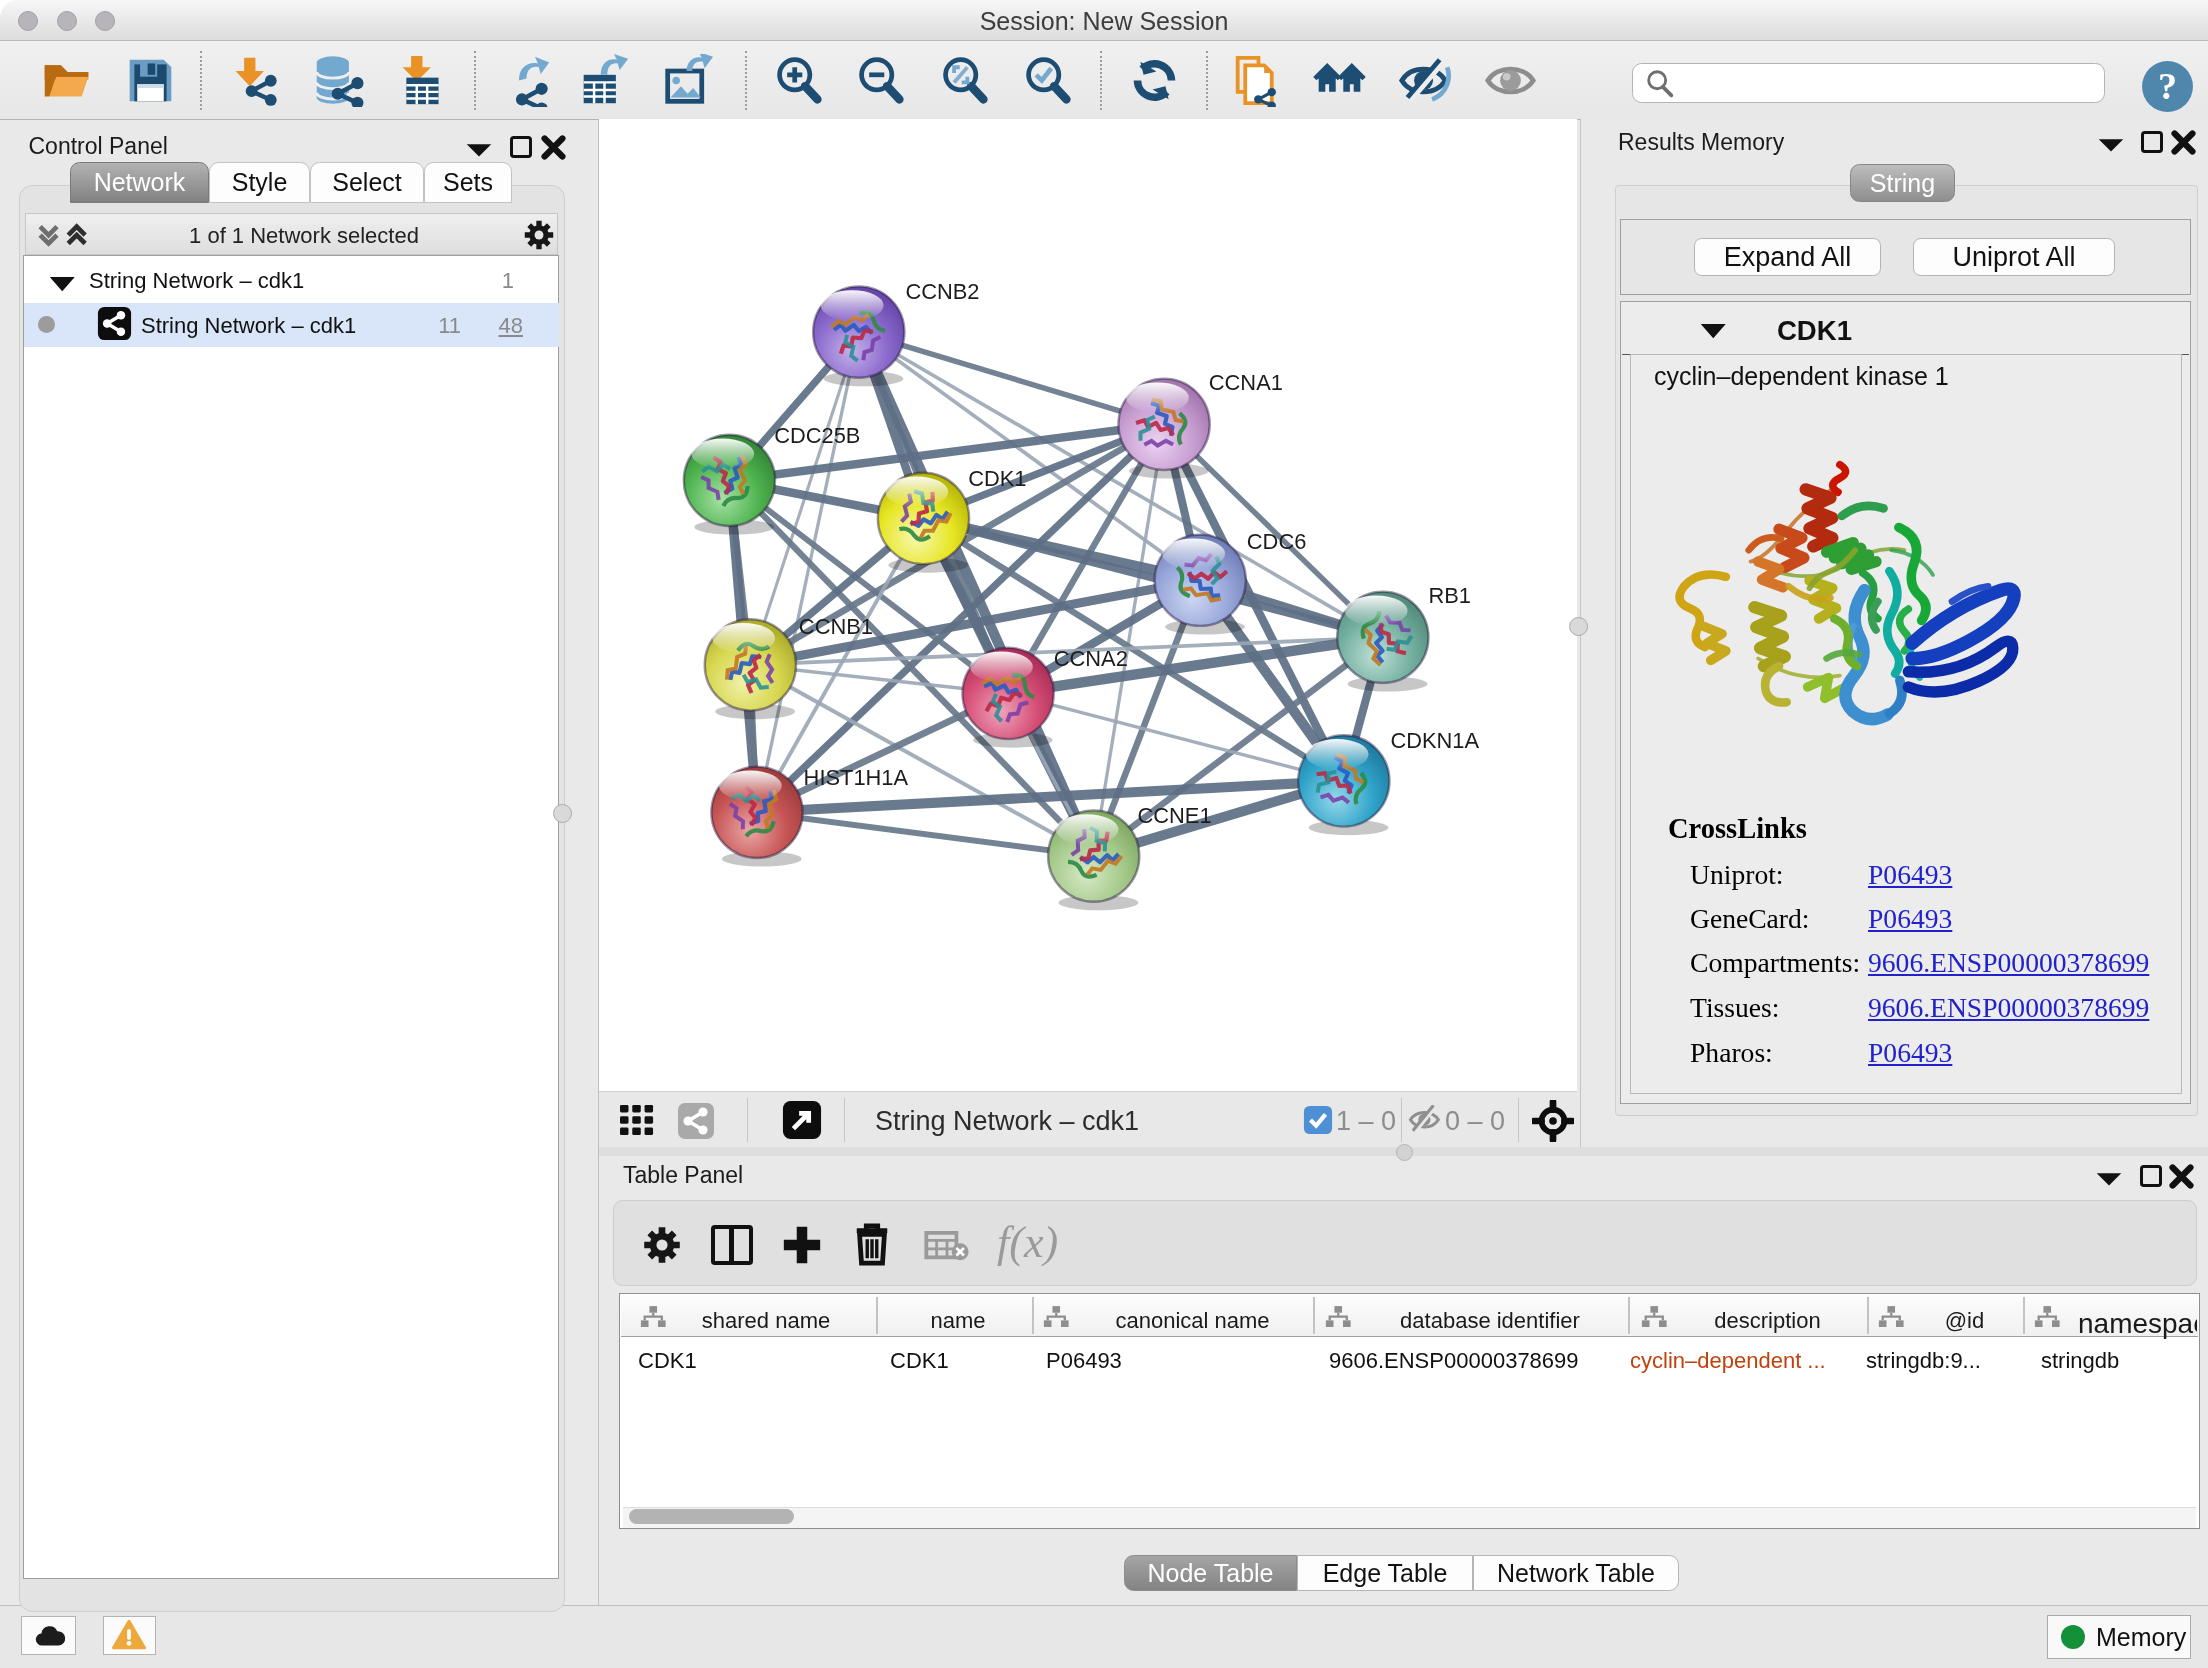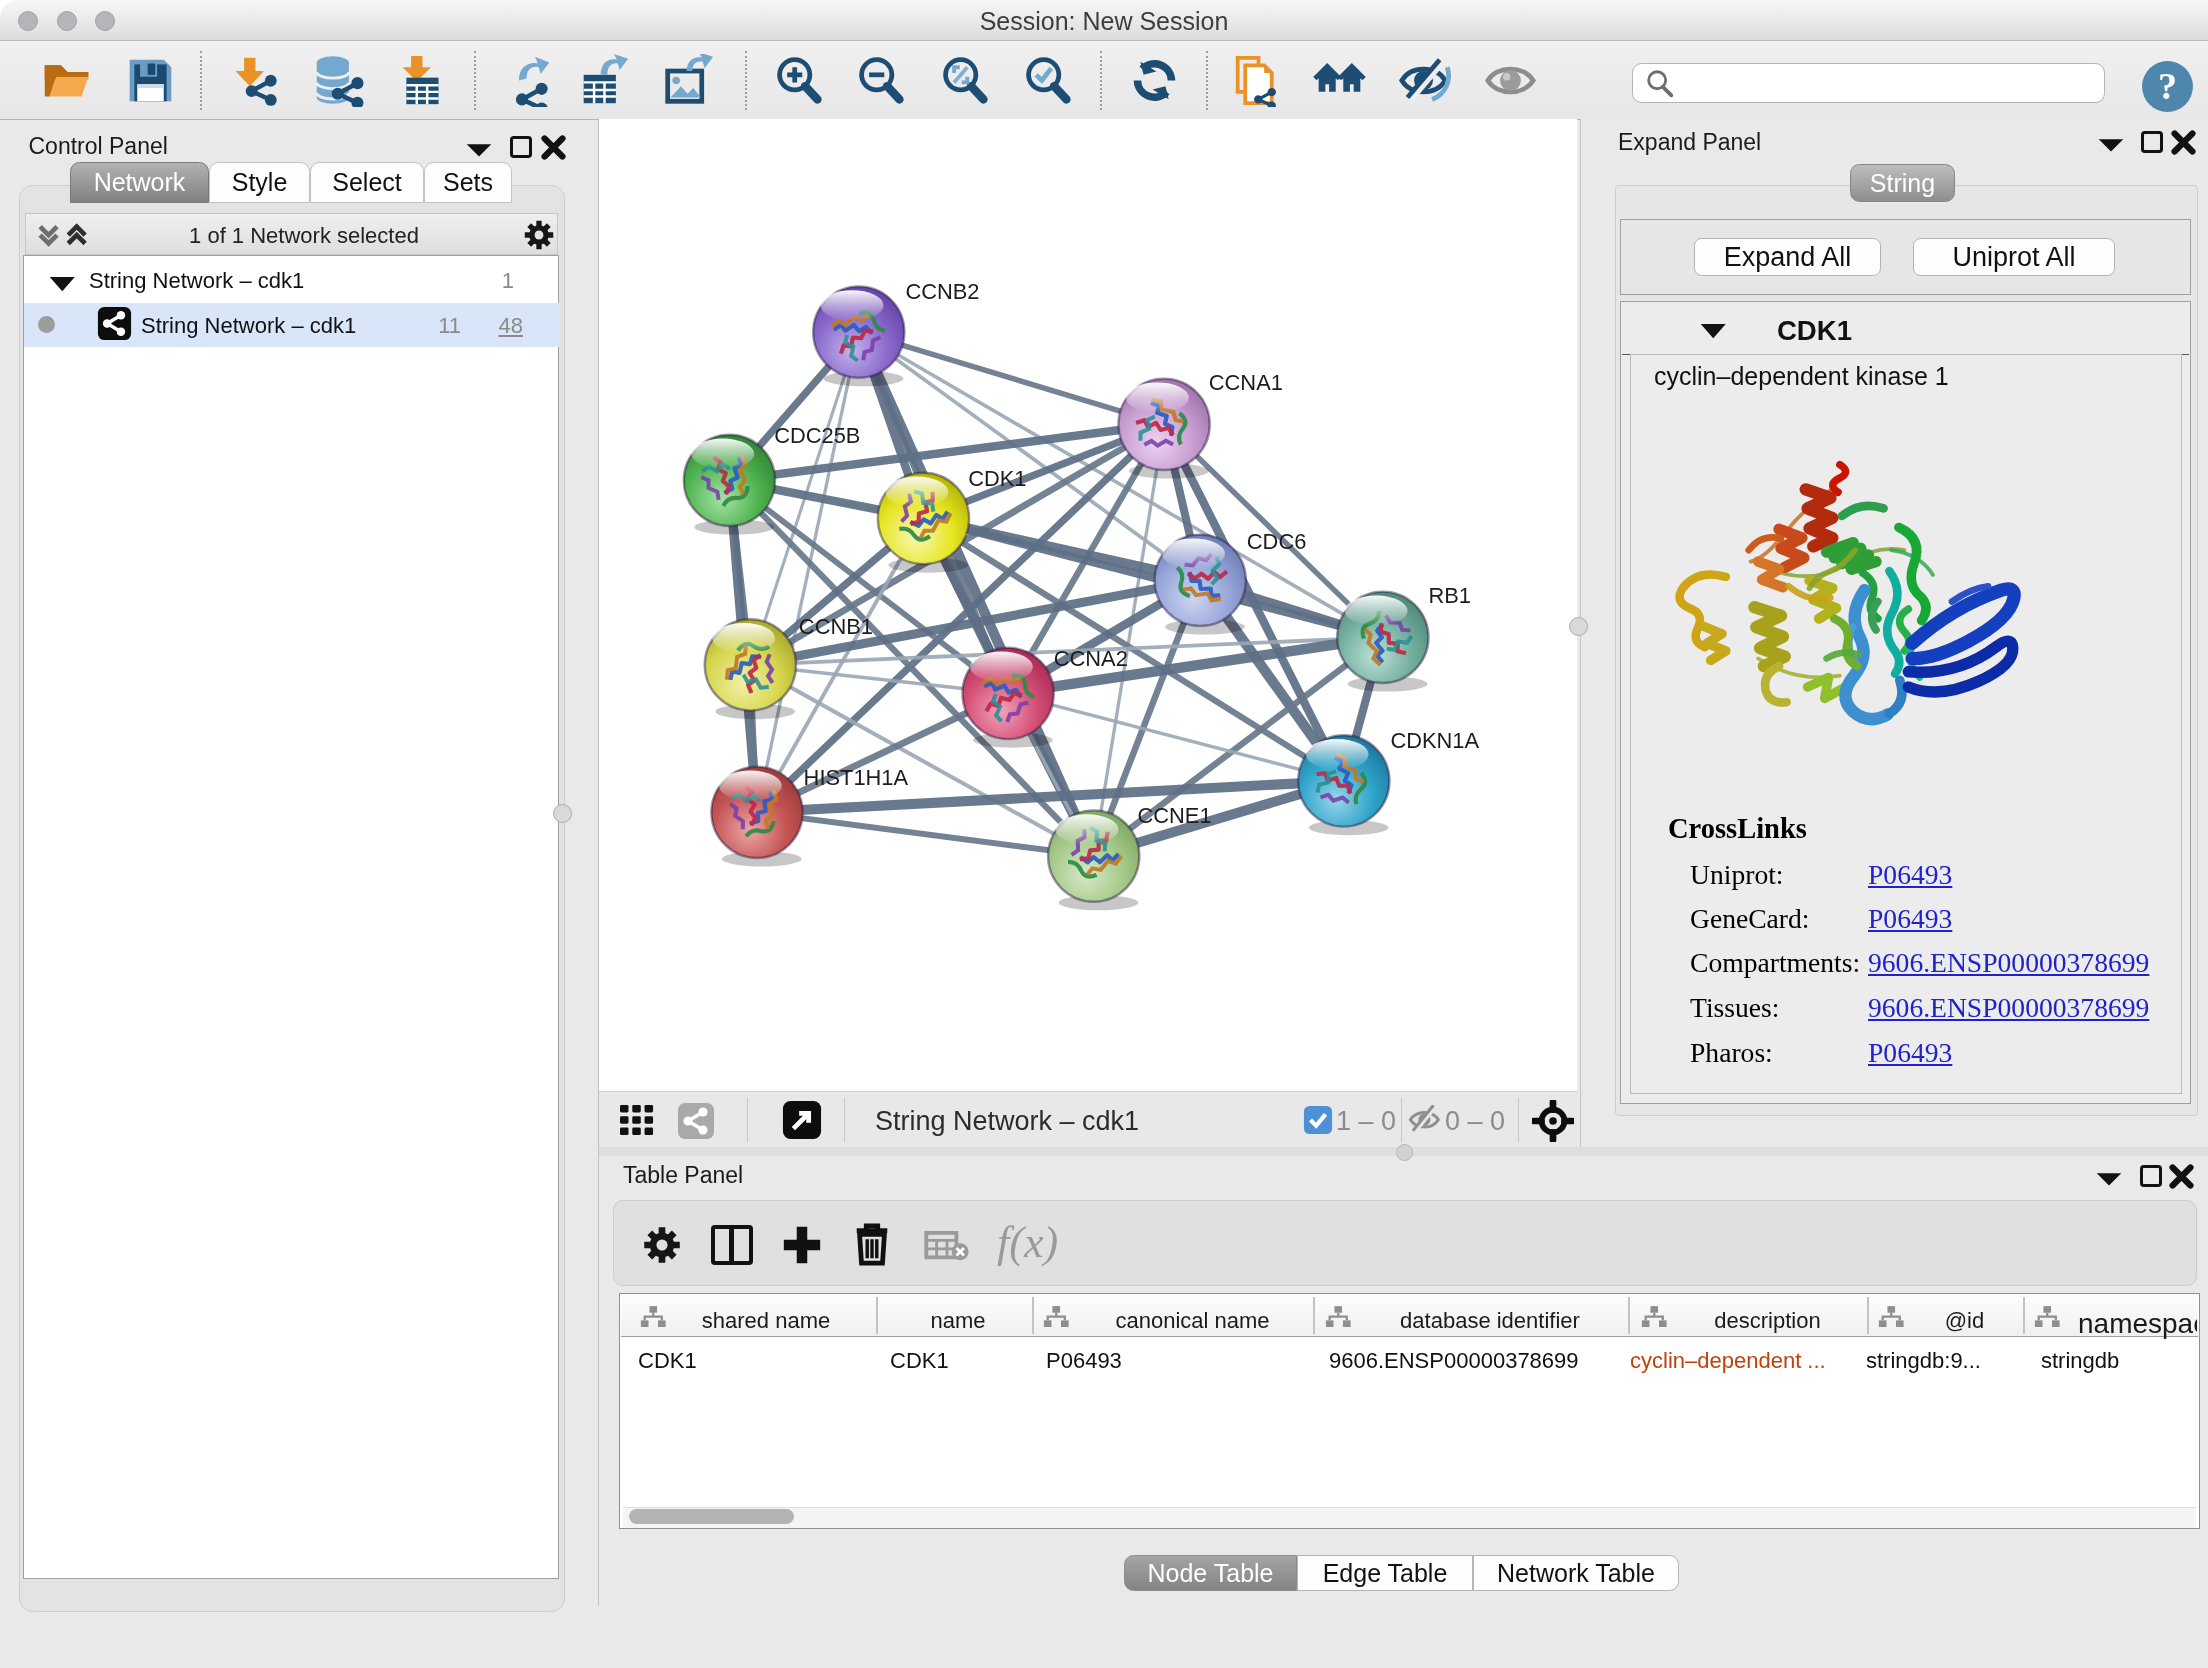--- a/index.html
+++ b/index.html
@@ -509,21 +509,21 @@
       <div style="position:absolute;left:919px;top:5.7px;width:1px;height:44px;background:#c6c6c6;"></div>
       <svg style="position:absolute;left:933px;top:7.6px" width="42" height="42" viewBox="0 0 44 44">
         <g stroke="#0d0d0d" fill="none">
           <circle cx="22" cy="22" r="12" stroke-width="6"></circle>
           <path d="M22 2 v8 M22 34 v8 M2 22 h8 M34 22 h8" stroke-width="7" stroke-linecap="round"></path>
         </g>
         <circle cx="22" cy="22" r="4" fill="#0d0d0d"></circle>
       </svg>
     </div>
 <div id="rpanel">
-      <div class="paneltitle" style="position:absolute;left:37px;top:9.5px">Expand Panel</div>
+      <div class="paneltitle" style="position:absolute;left:37px;top:9.5px">Results Memory</div>
       <svg style="position:absolute;left:514px;top:15px" width="32" height="21" viewBox="0 0 36 24">
         <path d="M4 6 h28 l-14 14 z" fill="#111"></path>
       </svg>
       <div style="position:absolute;left:560px;top:12.4px;width:22px;height:22px;border:3.8px solid #111;border-radius:3.8px;box-sizing:border-box"></div>
       <svg style="position:absolute;left:590px;top:11.4px" width="25" height="25" viewBox="0 0 28 28">
         <path d="M4 4 L24 24 M24 4 L4 24" stroke="#111" stroke-width="7" stroke-linecap="round"></path>
       </svg>
       <div style="position:absolute;left:34px;top:66px;width:583px;height:931px;background:#e6e6e6;border:1px solid #cdcdcd;border-radius:3.8px;box-sizing:border-box;z-index:1;"></div>
       <div style="position:absolute;left:269px;top:45px;width:105px;height:38px;background:linear-gradient(#bdbdbd,#8e8e8e);border:1px solid #878787;border-radius:9.5px;box-sizing:border-box;text-align:center;font-size:25px;line-height:36px;color:#fff;z-index:2;">String</div>
       <div style="position:absolute;left:39px;top:100px;width:571px;height:76px;border:1.9px solid #9f9f9f;box-sizing:border-box;background:#e6e6e6;z-index:2;"></div>
@@ -694,16 +694,31 @@
       <div style="position:absolute;left:1031px;top:201px;font-size:22px;color:#c2410c;white-space:nowrap;">cyclin–dependent ...</div>
       <div style="position:absolute;left:1267px;top:201px;font-size:22px;color:#111;white-space:nowrap;">stringdb:9...</div>
       <div style="position:absolute;left:1442px;top:201px;font-size:22px;color:#111;white-space:nowrap;">stringdb</div>
       <div style="position:absolute;left:24px;top:360px;width:1573px;height:20px;background:#f4f4f4;border-top:1px solid #ddd;"></div>
       <div style="position:absolute;left:29.5px;top:362px;width:165px;height:15px;background:#b3b3b3;border-radius:7.6px;"></div>
       <div style="position:absolute;left:525px;top:408px;width:173px;height:36px;background:linear-gradient(#a5a5a5,#838383);border:1px solid #8d8d8d;border-radius:9.5px 0 0 9.5px;box-sizing:border-box;text-align:center;font-size:25px;line-height:34px;color:#fff;">Node Table</div>
       <div style="position:absolute;left:698px;top:408px;width:176px;height:36px;background:#fdfdfd;border:1px solid #b5b5b5;box-sizing:border-box;text-align:center;font-size:25px;line-height:34px;color:#111;">Edge Table</div>
       <div style="position:absolute;left:874px;top:408px;width:206px;height:36px;background:#fdfdfd;border:1px solid #b5b5b5;border-radius:0 9.5px 9.5px 0;box-sizing:border-box;text-align:center;font-size:25px;line-height:34px;color:#111;">Network Table</div>
       <div style="position:absolute;left:797px;top:-2.9px;width:15px;height:15px;border-radius:50%;background:#d2d2d2;border:1px solid #b5b5b5;"></div>
     </div>
+<div id="statusbar">
+      <div style="position:absolute;left:21px;top:9.5px;width:55px;height:39px;background:#fbfbfb;border:1.9px solid #b3b3b3;box-sizing:border-box;"></div>
+      <svg style="position:absolute;left:31px;top:17px" width="36" height="27" viewBox="0 0 46 36">
+        <path d="M14 30 a8 8 0 0 1 -1 -16 a11 11 0 0 1 21 -3 a9 9 0 0 1 2 19 z" fill="#1c1c1c"></path>
+      </svg>
+      <div style="position:absolute;left:103px;top:9.5px;width:53px;height:39px;background:#fbfbfb;border:1.9px solid #b3b3b3;box-sizing:border-box;"></div>
+      <svg style="position:absolute;left:112px;top:13.3px" width="34" height="31" viewBox="0 0 46 42">
+        <path d="M23 3 L44 39 H2 Z" fill="#eda93c" stroke="#eda93c" stroke-width="4" stroke-linejoin="round"></path>
+        <rect x="20.5" y="14" width="5" height="14" rx="2" fill="#fff"></rect>
+        <circle cx="23" cy="33" r="3.2" fill="#fff"></circle>
+      </svg>
+      <div style="position:absolute;left:2047px;top:8.6px;width:144px;height:44px;background:#f9f9f9;border:1.9px solid #aaaaaa;box-sizing:border-box;"></div>
+      <div style="position:absolute;left:2061px;top:19px;width:24px;height:24px;border-radius:50%;background:#15903a;"></div>
+      <div style="position:absolute;left:2096px;top:17px;font-size:25px;color:#111;">Memory</div>
+    </div>
 <div style="position:absolute;left:553px;top:804px;width:17px;height:17px;border-radius:50%;background:#d9d9d9;border:1px solid #ababab;z-index:9;"></div>
 <div style="position:absolute;left:1569px;top:617px;width:17px;height:17px;border-radius:50%;background:#d9d9d9;border:1px solid #ababab;z-index:9;"></div>
 </div>
 
 
 </body></html>

